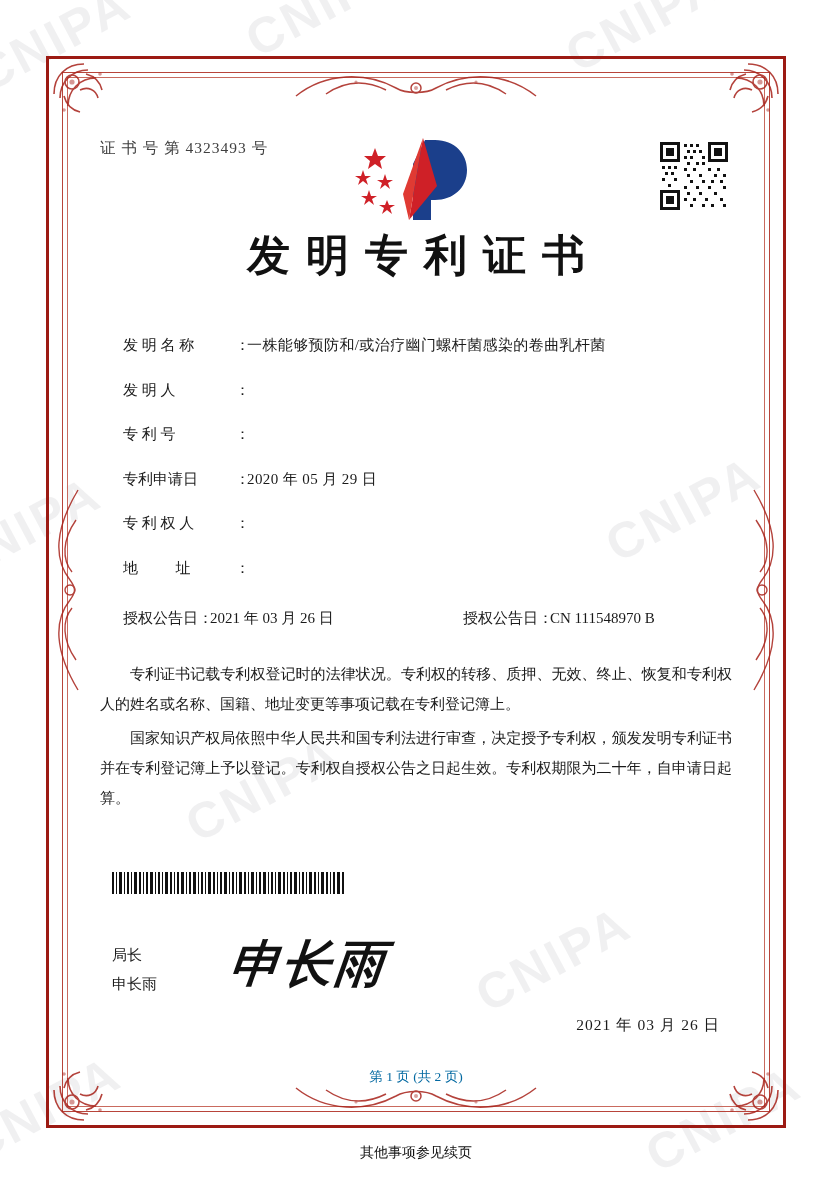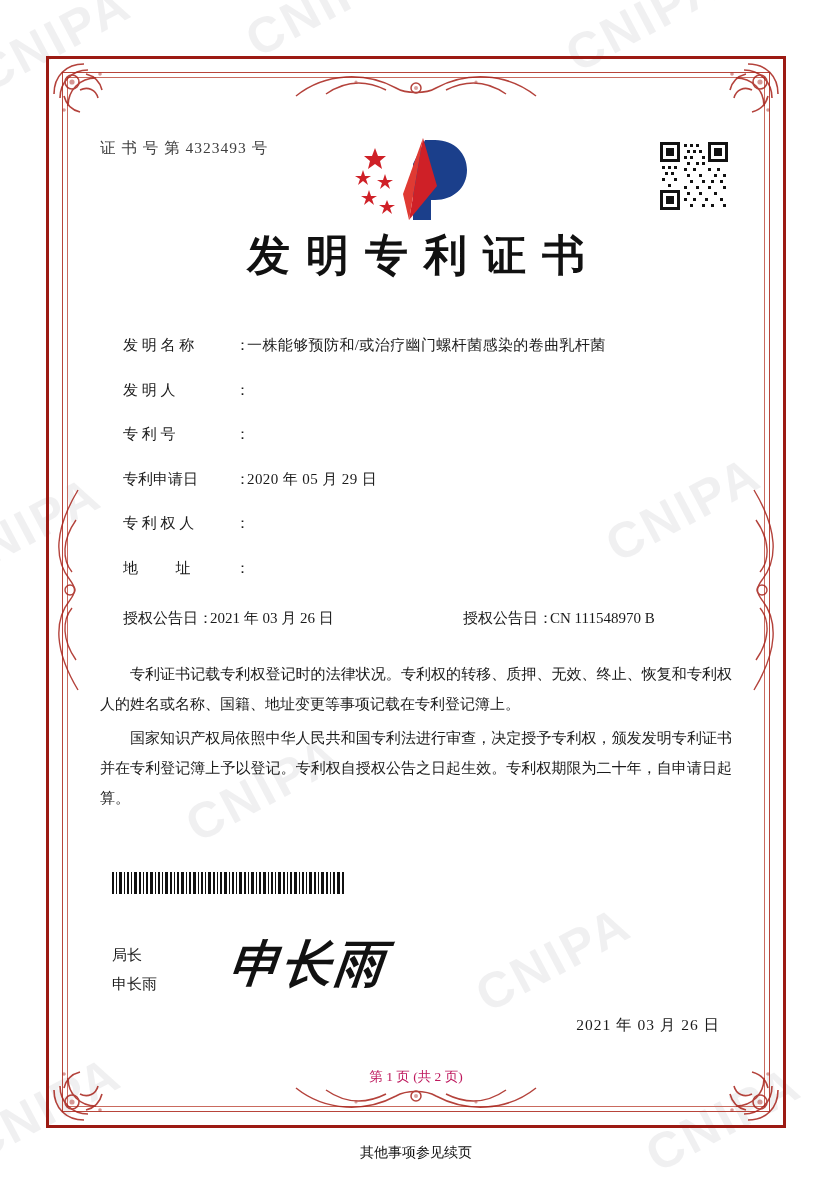--- a/index.html
+++ b/index.html
@@ -216,21 +216,21 @@
     font-size: 15.5px;
     letter-spacing: 1px;
   }
 
   .page-no {
     position: absolute;
     left: 0; right: 0;
     bottom: 4px;
     text-align: center;
     font-size: 13.5px;
-    color: #be185d;
+    color: #0369a1;
   }
 
   .footnote {
     position: absolute;
     left: 0; right: 0;
     bottom: 18px;
     text-align: center;
     font-size: 14px;
     color: #111;
     z-index: 3;

